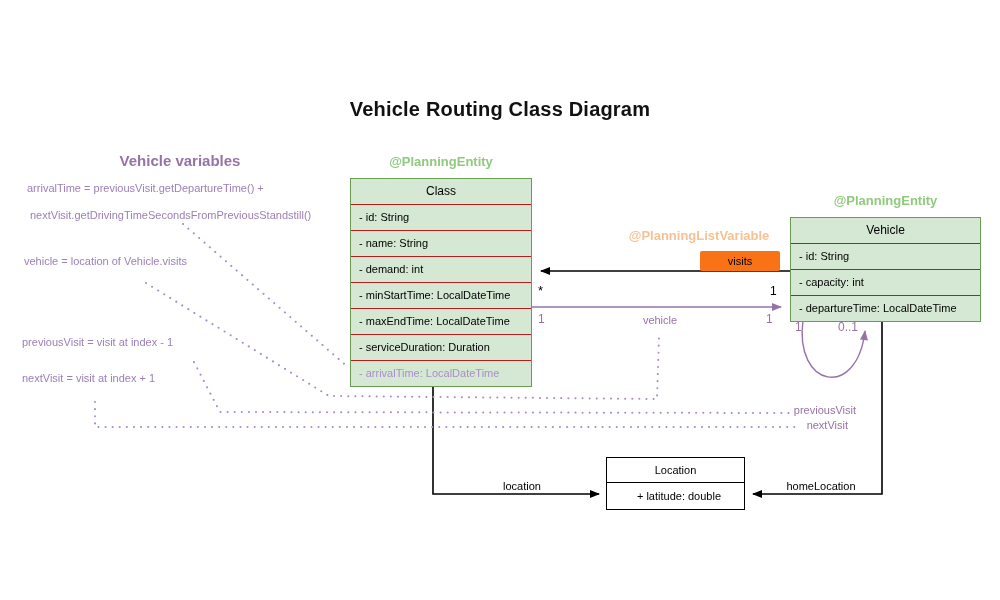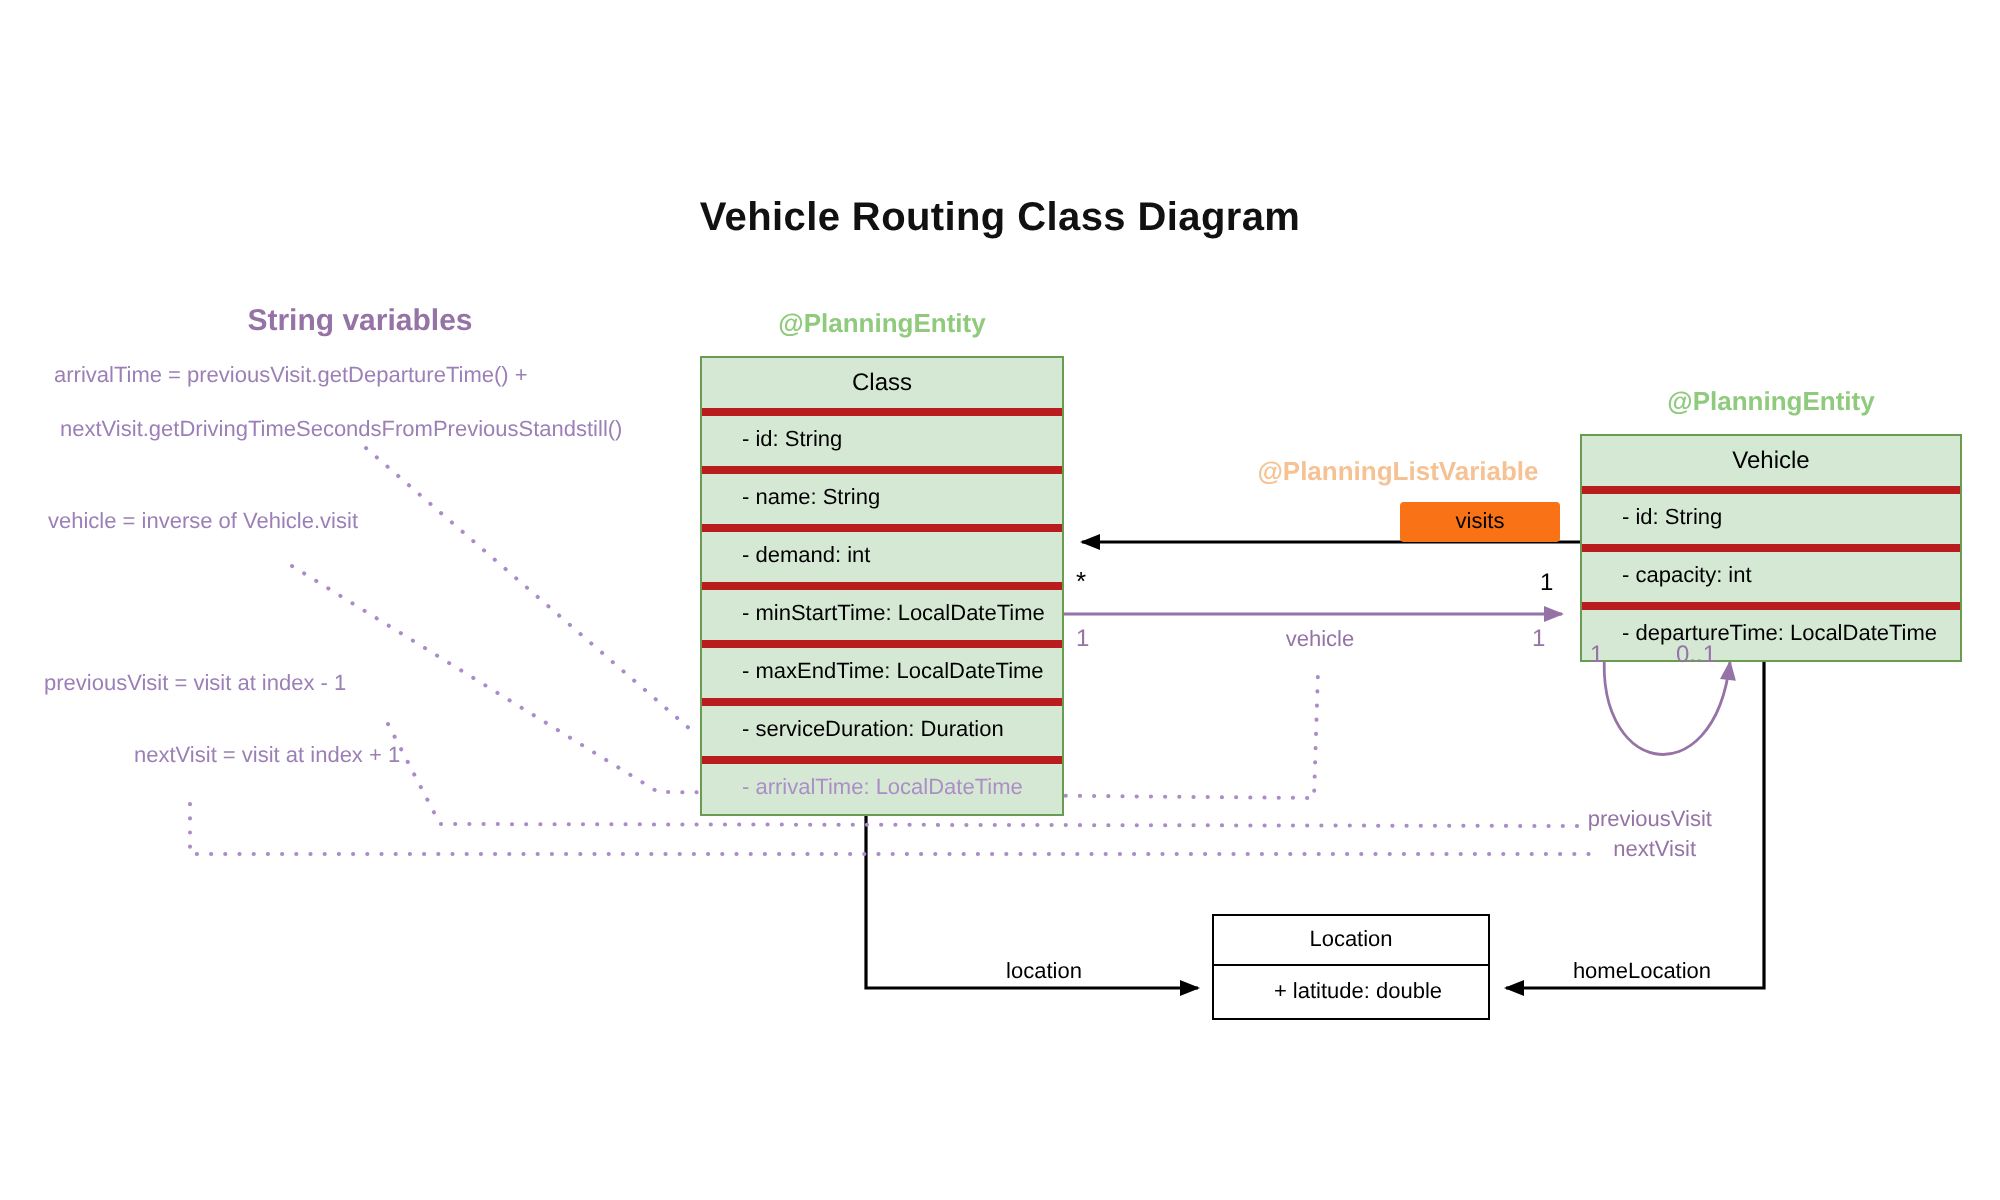--- a/index.html
+++ b/index.html
@@ -15,35 +15,35 @@
   
   #shadow-heading{
     left:40px;top:152px;width:280px;text-align:center;
     font-size:15px;font-weight:bold;color:#9673a6;
   }
   .shadow-line{font-size:11px;color:#9b7fb6;white-space:nowrap;}
   #sline0{left:27px;top:182px;}
   #sline1{left:30px;top:209px;}
   #sline2{left:24px;top:255px;}
   #sline3{left:22px;top:336px;}
-  #sline4{left:22px;top:372px;margin-left:45px;}
+  #sline4{left:22px;top:372px;}
   
   .annotation{
     text-align:center;font-size:13px;font-weight:bold;color:#8fca7d;white-space:nowrap;
   }
   .uml{
     background:#d5e8d4;border:1px solid #699b52;box-sizing:border-box;
     font-size:11px;color:#000;
   }
   .uml .hdr{
     text-align:center;height:25px;line-height:25px;font-size:12px;
   }
   .uml .row{
-    border-top:4px solid #b91c1c;height:25px;line-height:25px;
-    padding-left:20px;white-space:nowrap;overflow:hidden;
+    border-top:1px solid #b91c1c;height:25px;line-height:25px;
+    padding-left:8px;white-space:nowrap;overflow:hidden;
   }
   .uml .row.shadow{color:#ab8ec6;}
   #visit-box{left:350px;top:178px;width:182px;}
   #visit-annotation{left:350px;top:154px;width:182px;}
   #vehicle-box{left:790px;top:217px;width:191px;}
   #vehicle-annotation{left:790px;top:193px;width:191px;}
   #location-box{
     left:606px;top:457px;width:139px;background:#fff;border:1px solid #000;
     box-sizing:border-box;font-size:11px;
   }
@@ -104,24 +104,24 @@
     <path d="M 882 320 L 882 494 L 753 494" stroke="#000" stroke-width="1.6" fill="none" marker-end="url(#arrow-black)"></path>
 
     <path d="M 183 224 L 349 368" stroke="#a98cc8" stroke-width="2" fill="none" stroke-dasharray="0.1 7" stroke-linecap="round"></path>
     <path d="M 146 283 L 329 396 L 657 399 L 659 336" stroke="#a98cc8" stroke-width="2" fill="none" stroke-dasharray="0.1 7" stroke-linecap="round"></path>
     <path d="M 194 362 L 220 412 L 789 413" stroke="#a98cc8" stroke-width="2" fill="none" stroke-dasharray="0.1 7" stroke-linecap="round"></path>
     <path d="M 95 402 L 95 427 L 798 427" stroke="#a98cc8" stroke-width="2" fill="none" stroke-dasharray="0.1 7" stroke-linecap="round"></path>
   </svg>
 
   <div id="title" class="abs">Vehicle Routing Class Diagram</div>
 
-  <div id="shadow-heading" class="abs">String variables</div>
+  <div id="shadow-heading" class="abs">Vehicle variables</div>
   <div id="sline0" class="abs shadow-line">arrivalTime = previousVisit.getDepartureTime() +</div>
   <div id="sline1" class="abs shadow-line">nextVisit.getDrivingTimeSecondsFromPreviousStandstill()</div>
-  <div id="sline2" class="abs shadow-line">vehicle = inverse of Vehicle.visit</div>
+  <div id="sline2" class="abs shadow-line">vehicle = location of Vehicle.visits</div>
   <div id="sline3" class="abs shadow-line">previousVisit = visit at index - 1</div>
   <div id="sline4" class="abs shadow-line">nextVisit = visit at index + 1</div>
 
   <div id="visit-annotation" class="abs annotation">@PlanningEntity</div>
   <div id="visit-box" class="abs uml">
     <div class="hdr">Class</div>
     <div class="row">- id: String</div>
     <div class="row">- name: String</div>
     <div class="row">- demand: int</div>
     <div class="row">- minStartTime: LocalDateTime</div>

